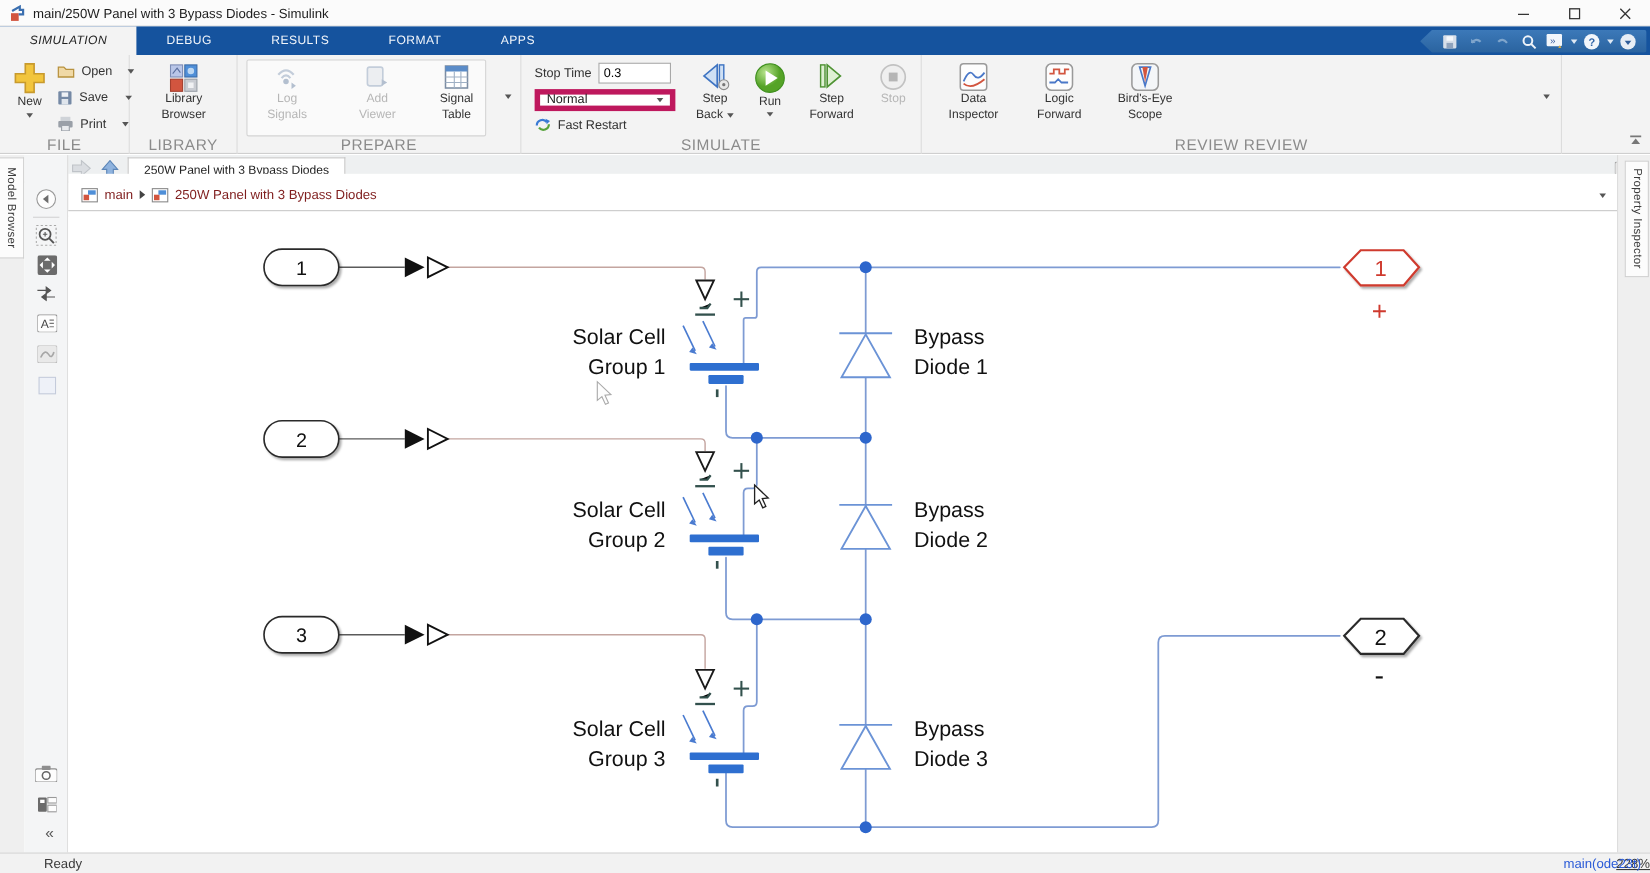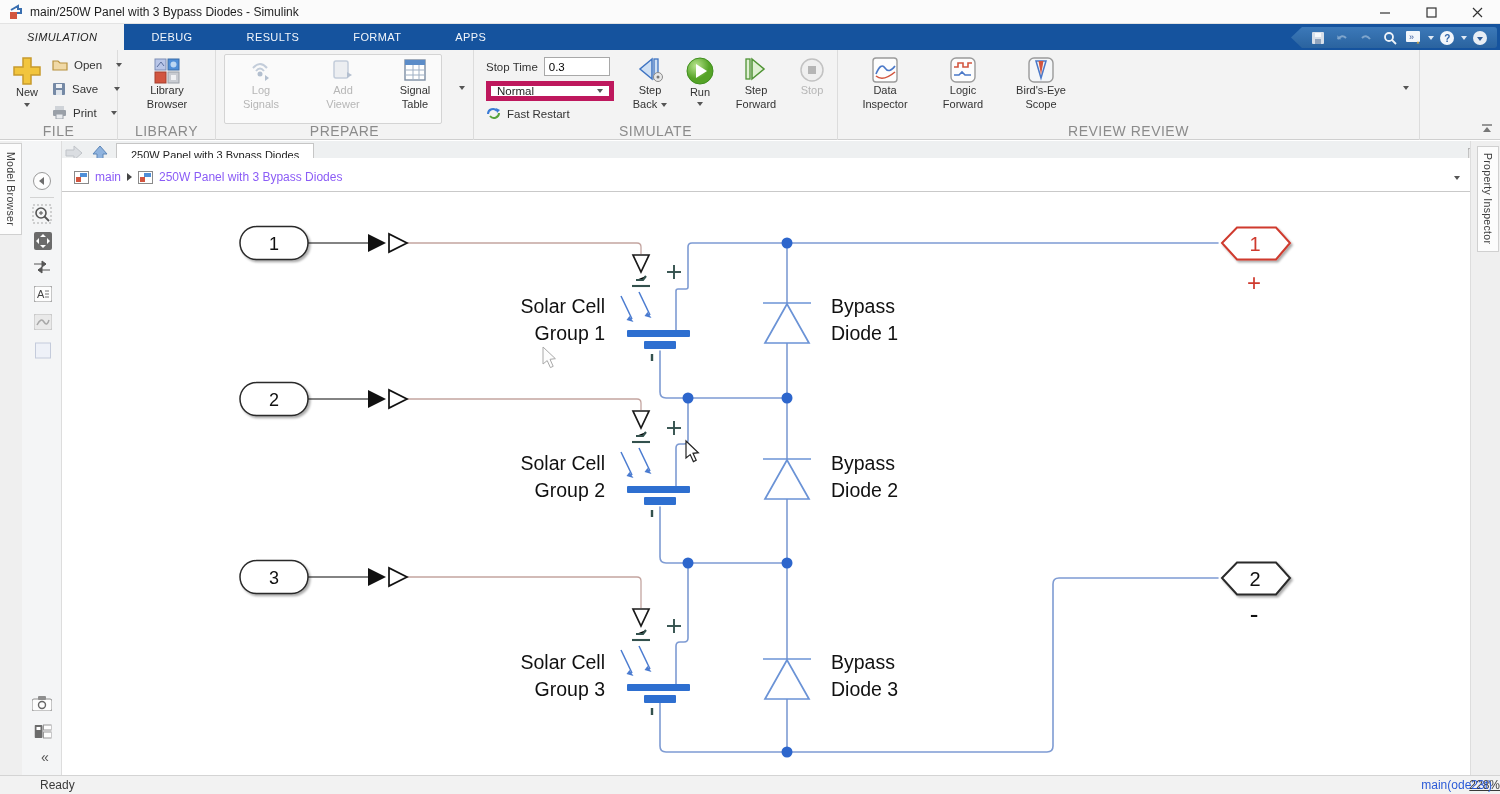--- a/index.html
+++ b/index.html
@@ -32,21 +32,21 @@
   #stoptime-input { width:66px; height:19px; border:1px solid #a8a8a8; background:#fff; font-size:11.5px; padding:0 4px; font-family:"Liberation Sans",sans-serif; }
   .select-box { width:128px; height:20px; background:#fff; border:5px solid #be185d; display:flex; align-items:center; justify-content:space-between; padding:0 6px; font-size:11.5px; color:#222; }
   #ribbon-collapse { position:absolute; right:6px; bottom:2px; }
 
   
   #doctabbar { position:absolute; left:22px; top:141px; width:1478px; height:25px; background:#eef0f1; border-bottom:1px solid #cfcfcf; }
   #doc-tab { position:absolute; left:94px; top:2px; height:23px; background:#fff; border:1px solid #c6c6c6; border-bottom:none; display:flex; align-items:center; padding:0 14px; font-size:11px; color:#222; }
   .navarrow { position:absolute; top:4px; }
 
   
-  #crumbbar { position:absolute; left:62px; top:158px; width:1408px; height:39px; background:#fff; border-bottom:1px solid #d6d6d6; display:flex; align-items:center; gap:6px; padding-left:12px; font-size:12px; color:#8b5cf6; }
+  #crumbbar { position:absolute; left:62px; top:158px; width:1408px; height:39px; background:#fff; border-bottom:1px solid #d6d6d6; display:flex; align-items:center; gap:6px; padding-left:12px; font-size:12px; color:#7f1d1d; }
   .crumb-sep { width:0; height:0; border-top:4px solid transparent; border-bottom:4px solid transparent; border-left:5px solid #444; }
   .blockicon { width:15px; height:13px; border:1px solid #8a8a8a; background:#fff; position:relative; }
   .blockicon i { position:absolute; left:1px; bottom:1px; width:5px; height:5px; background:#d2553f; }
   .blockicon b { position:absolute; right:1px; top:1px; width:7px; height:4px; background:#4f8fd8; }
   #crumb-caret { position:absolute; right:40px; top:176px; }
 
   
   #left-rail { position:absolute; left:22px; top:141px; width:40px; height:634px; background:#f4f5f6; border-right:1px solid #ddd; }
   #mb-tab { position:absolute; left:0; top:143px; width:22px; height:92px; background:#fcfcfc; border:1px solid #d0d0d0; border-left:none; display:flex; align-items:center; justify-content:center; }
   .vtext { writing-mode:vertical-rl; font-size:10.5px; color:#3c3c3c; letter-spacing:.3px; }

